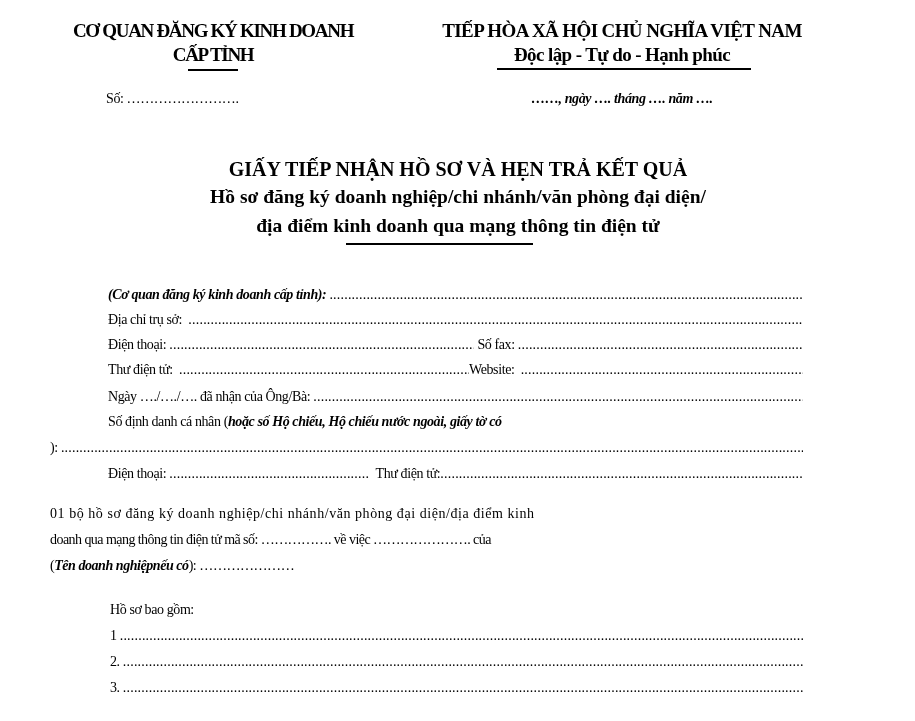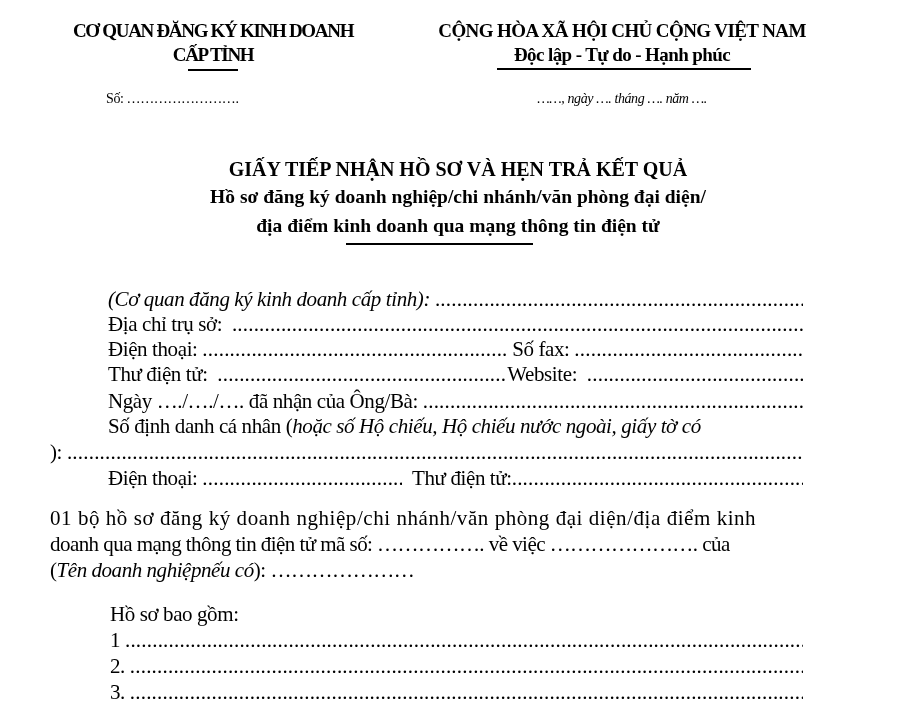--- a/index.html
+++ b/index.html
@@ -9,33 +9,33 @@
     color: #000;
   }
   .abs { position: absolute; white-space: nowrap; }
   .hdr-bold { font-weight: bold; font-size: 19px; letter-spacing: -0.6px; }
   .hdr-left { font-weight: bold; font-size: 19px; letter-spacing: -1.3px; }
   .center-x { transform: translateX(-50%); }
   .rule { position: absolute; height: 1.5px; background: #000; }
   .title { font-weight: bold; font-size: 20px; }
   .sub { font-weight: bold; font-size: 19.5px; }
   .body-line { font-size: 14px; letter-spacing: -0.4px; }
-  .row { position: absolute; display: flex; align-items: center; font-size: 21px; letter-spacing: -0.4px; white-space: nowrap; }
+  .row { position: absolute; display: flex; align-items: center; font-size: 14px; letter-spacing: -0.4px; white-space: nowrap; }
   .fill { flex: 1; overflow: hidden; white-space: nowrap; }
   .fill::after { content: "........................................................................................................................................................................................................................"; letter-spacing: 0.2px; }
-  i { font-style: italic; }
+  i { font-style: italic; font-weight: bold; }
 </style>
 </head>
 <body>
 
 <div class="abs hdr-left center-x" style="left:213px; top:20px;">CƠ QUAN ĐĂNG KÝ KINH DOANH</div>
 <div class="abs hdr-left center-x" style="left:213px; top:44px;">CẤP TỈNH</div>
 <div class="rule" style="left:188px; top:69px; width:50px;"></div>
 
-<div class="abs hdr-bold center-x" style="left:622px; top:20px;">CỘNG HÒA XÃ HỘI CHỦ CỘNG VIỆT NAM</div>
+<div class="abs hdr-bold center-x" style="left:622px; top:20px;">TIẾP HÒA XÃ HỘI CHỦ NGHĨA VIỆT NAM</div>
 <div class="abs hdr-bold center-x" style="left:622px; top:44px;">Độc lập - Tự do - Hạnh phúc</div>
 <div class="rule" style="left:497px; top:68px; width:254px;"></div>
 
 <div class="abs body-line" style="left:106px; top:91px;">Số: …………………….</div>
 <div class="abs body-line center-x" style="left:622px; top:91px;"><i>……, ngày …. tháng …. năm ….</i></div>
 
 <div class="abs title center-x" style="left:458px; top:158px;">GIẤY TIẾP NHẬN HỒ SƠ VÀ HẸN TRẢ KẾT QUẢ</div>
 <div class="abs sub center-x" style="left:458px; top:186px;">Hồ sơ đăng ký doanh nghiệp/chi nhánh/văn phòng đại diện/</div>
 <div class="abs sub center-x" style="left:458px; top:215px;">địa điểm kinh doanh qua mạng thông tin điện tử</div>
 <div class="rule" style="left:346px; top:243px; width:187px;"></div>

